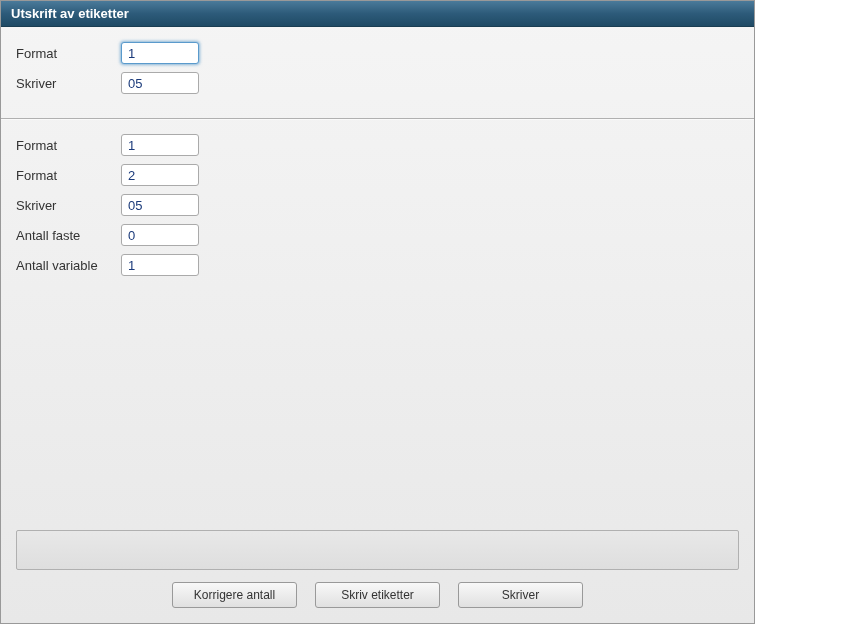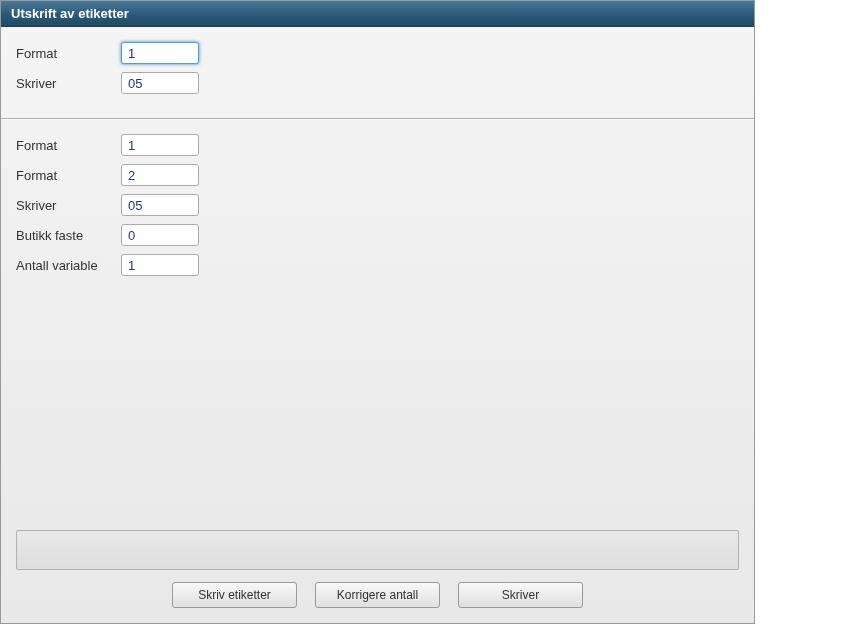--- a/index.html
+++ b/index.html
@@ -128,33 +128,33 @@
       </div>
       <div class="form-row">
         <div class="form-label">Format</div>
         <input class="form-input" value="2" style="">
       </div>
       <div class="form-row">
         <div class="form-label">Skriver</div>
         <input class="form-input" value="05" style="">
       </div>
       <div class="form-row">
-        <div class="form-label">Butikk faste</div>
+        <div class="form-label">Antall faste</div>
         <input class="form-input" value="0" style="">
       </div>
       <div class="form-row">
         <div class="form-label">Antall variable</div>
         <input class="form-input" value="1" style="">
       </div>
     </div>
 
     <div class="spacer"></div>
 
     <div class="status-box"></div>
 
     <div class="button-row">
+      <button class="btn">Korrigere antall</button>
       <button class="btn">Skriv etiketter</button>
-      <button class="btn">Korrigere antall</button>
       <button class="btn">Skriver</button>
     </div>
 
   </div>
 </div>
 
 </body></html>

